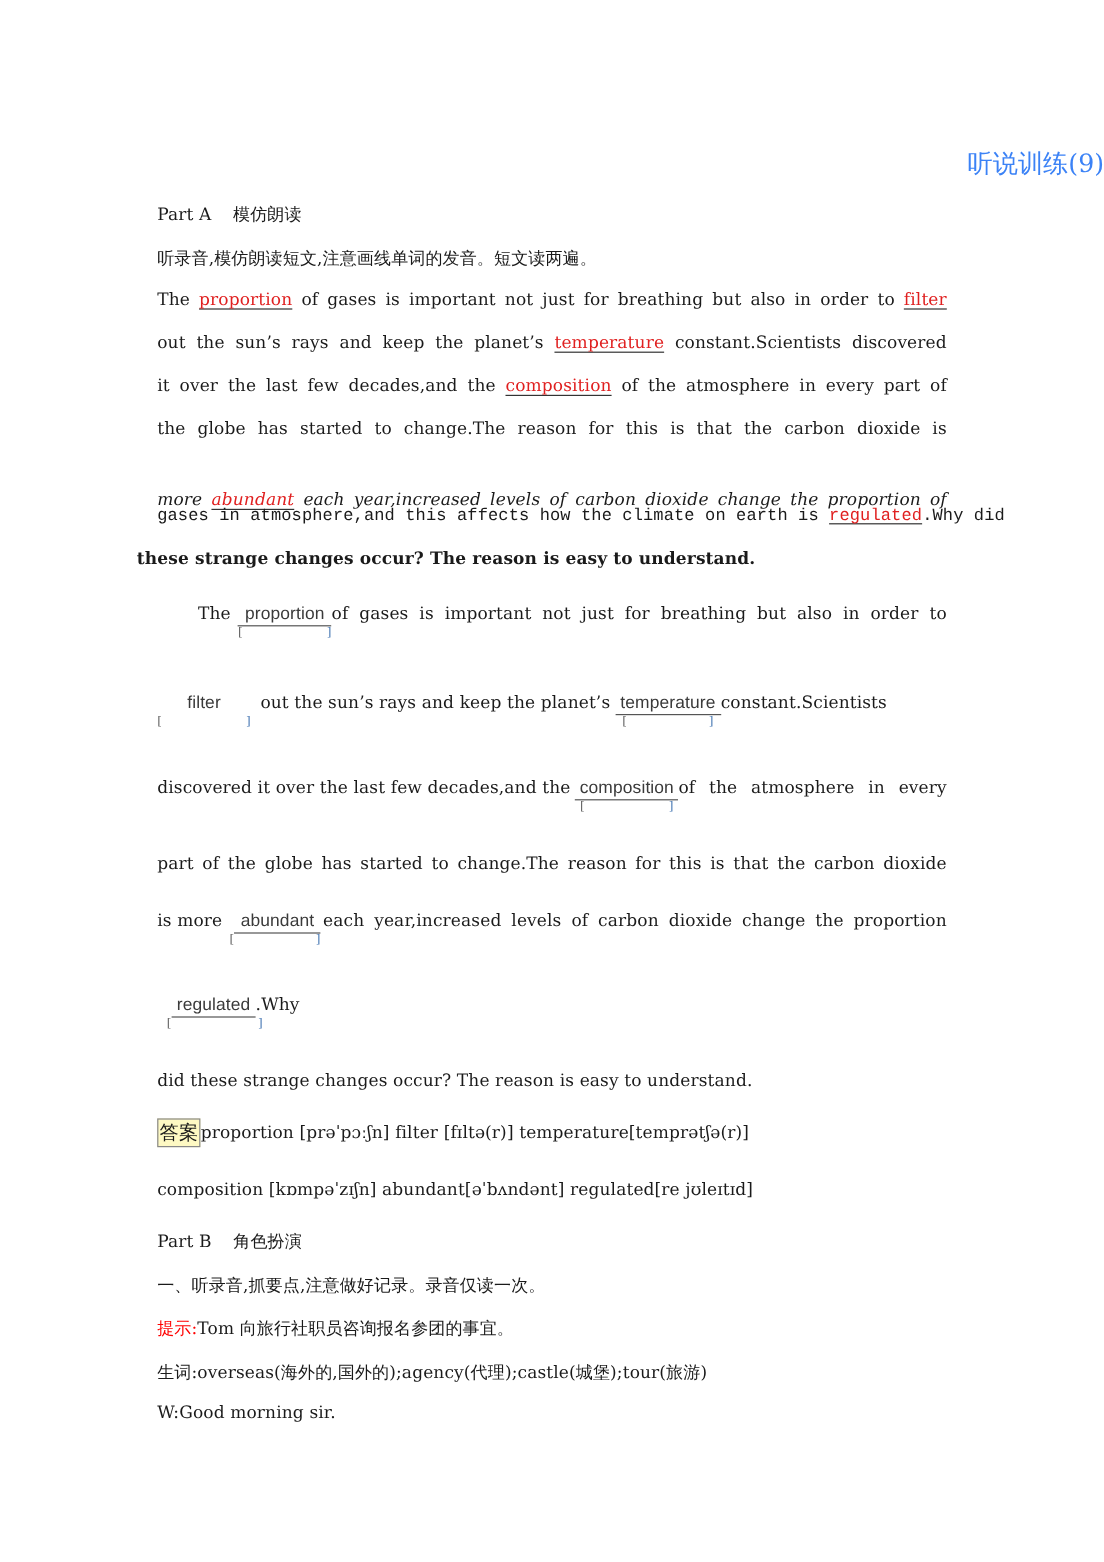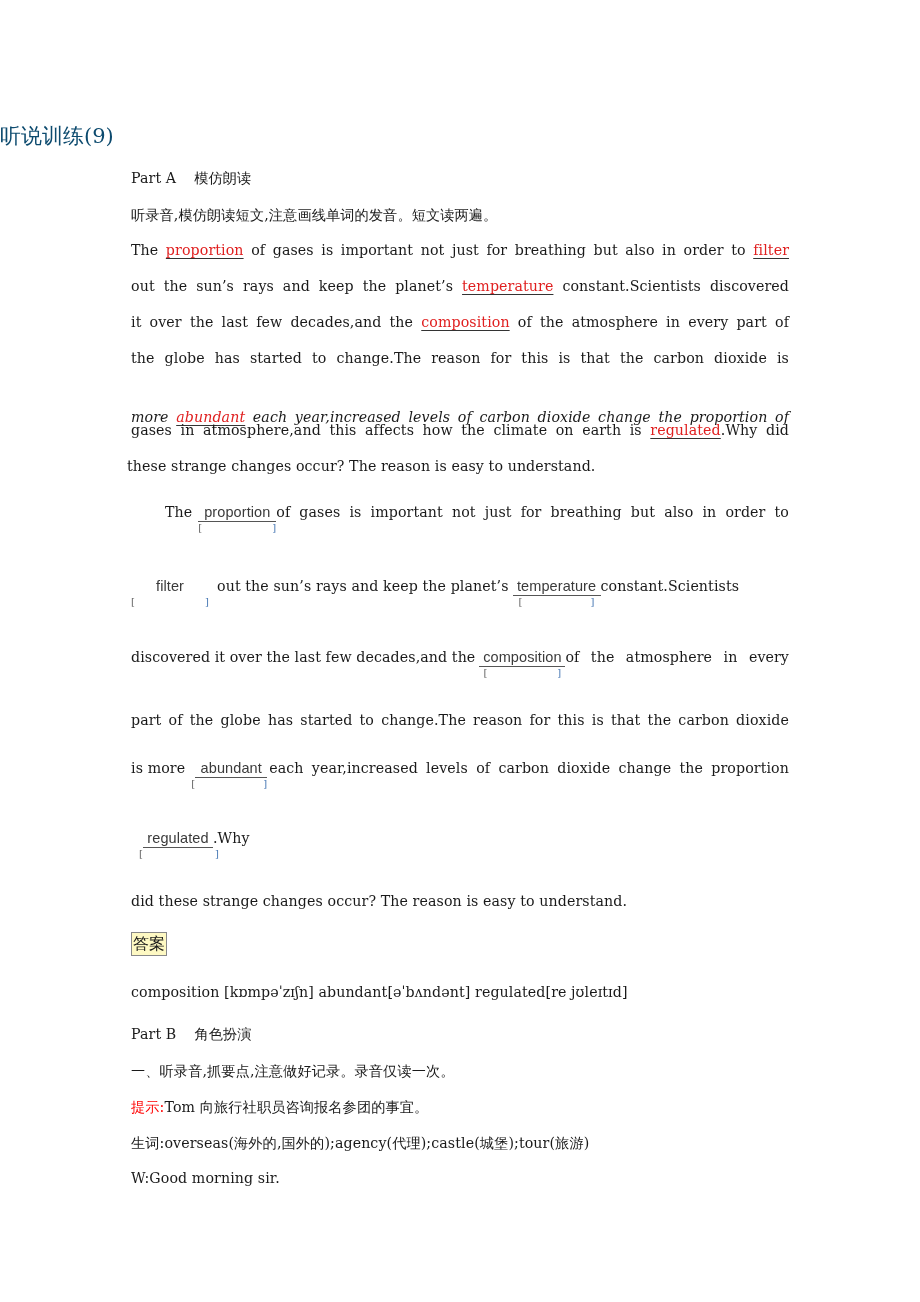--- a/index.html
+++ b/index.html
@@ -1,19 +1,19 @@
 <!DOCTYPE html>
 <html><head>
 <meta charset="utf-8">
 <style>
   html, body { margin:0; padding:0; background:#ffffff; }
   body { width:920px; height:1302px; position:relative; overflow:hidden;
          font-family:"DejaVu Serif", "Liberation Serif", serif; color:#1a1a1a; }
   .abs { position:absolute; white-space:nowrap; }
-  .title { left:0; width:920px; top:122px; text-align:left; font-size:21px; color:#0c4a6e; }
+  .title { left:0; width:920px; top:122px; text-align:right; font-size:21px; color:#3b82f6; }
   .t { font-size:14.2px; letter-spacing:0.1px; }
   .hl { color:#e02020; text-decoration:underline; text-decoration-color:#333; text-underline-offset:3px; }
   .just { left:131px; width:658px; text-align:justify; text-align-last:justify; }
   .gap { display:inline-block; position:relative; text-align:center; vertical-align:baseline; }
   .gap .w { font-family:"Liberation Sans", sans-serif; font-size:14.5px; color:#3a3a3a; display:block;
             border-bottom:1px solid #555; padding:0 1px; line-height:17px; }
   .gap .br { position:absolute; left:0; right:0; top:19px; font-size:10px; color:#666; display:flex; justify-content:space-between; line-height:10px; }
   .gap .br span:last-child { color:#4a7ab5; }
   .ans { display:inline-block; background:#fef9c3; border:1px solid #888; padding:1px 1px; font-size:16px; line-height:20px; }
   .red { color:#ff0000; }
@@ -34,24 +34,24 @@
 <div class="abs t just" style="top:278px;">
   <span>out the sun’s rays and keep the planet’s </span><span class="hl">temperature</span><span> constant.Scientists discovered</span>
 </div>
 <div class="abs t just" style="top:314px;">
   <span>it over the last few decades,and the </span><span class="hl">composition</span><span> of the atmosphere in every part of</span>
 </div>
 <div class="abs t just" style="top:350px;">the globe has started to change.The reason for this is that the carbon dioxide is</div>
 <div class="abs t just" style="top:409px;font-style:italic;">
   <span>more </span><span class="hl">abundant</span><span> each year,increased levels of carbon dioxide change the proportion of</span>
 </div>
-<div class="abs t just" style="top:422px;">
+<div class="abs t just" style="top:422px;font-family:Liberation Mono, monospace;">
   <span>gases in atmosphere,and this affects how the climate on earth is </span><span class="hl">regulated</span><span>.Why did</span>
 </div>
-<div class="abs t" style="left:127px; top:458px;">these strange changes occur? The reason is easy to understand.</div>
+<div class="abs t" style="left:114px; top:458px;font-weight:bold;">these strange changes occur? The reason is easy to understand.</div>
 
 <div class="abs t" style="left:165px; width:624px; top:504px; display:flex; align-items:baseline;">
   <span>The</span>
   <span class="gap" style="margin-left:6px; width:78px;">
     <span class="w">proportion</span>
     <span class="br">
         <span>[</span>
         <span>]</span>
       </span>
   </span>
@@ -111,20 +111,21 @@
         <span>]</span>
       </span>
   </span>
   <span>.Why</span>
 </div>
 
 <div class="abs t" style="left:131px; top:893px;">did these strange changes occur? The reason is easy to understand.</div>
 
 <div class="abs t" style="left:131px; top:932px; display:flex; align-items:center;">
   <span class="ans">答案</span>
+  <span>proportion [prəˈpɔːʃn]   filter [fɪltə(r)]   temperature[temprətʃə(r)]</span>
 </div>
 <div class="abs t" style="left:131px; top:984px;">composition [kɒmpəˈzɪʃn]   abundant[əˈbʌndənt]   regulated[re   jʊleɪtɪd]</div>
 
 <div class="abs t" style="left:131px; top:1025px;">
   <span>Part B</span><span style="display:inline-block;width:18px"></span><span>角色扮演</span>
 </div>
 <div class="abs t" style="left:131px; top:1062px;">一、听录音,抓要点,注意做好记录。录音仅读一次。</div>
 <div class="abs t" style="left:131px; top:1098px;">
   <span class="red">提示:</span><span>Tom 向旅行社职员咨询报名参团的事宜。</span>
 </div>

